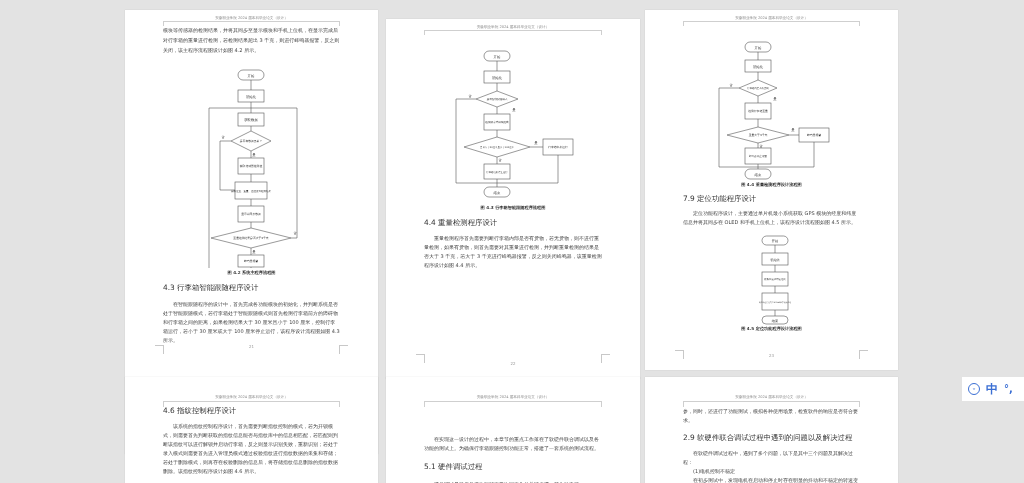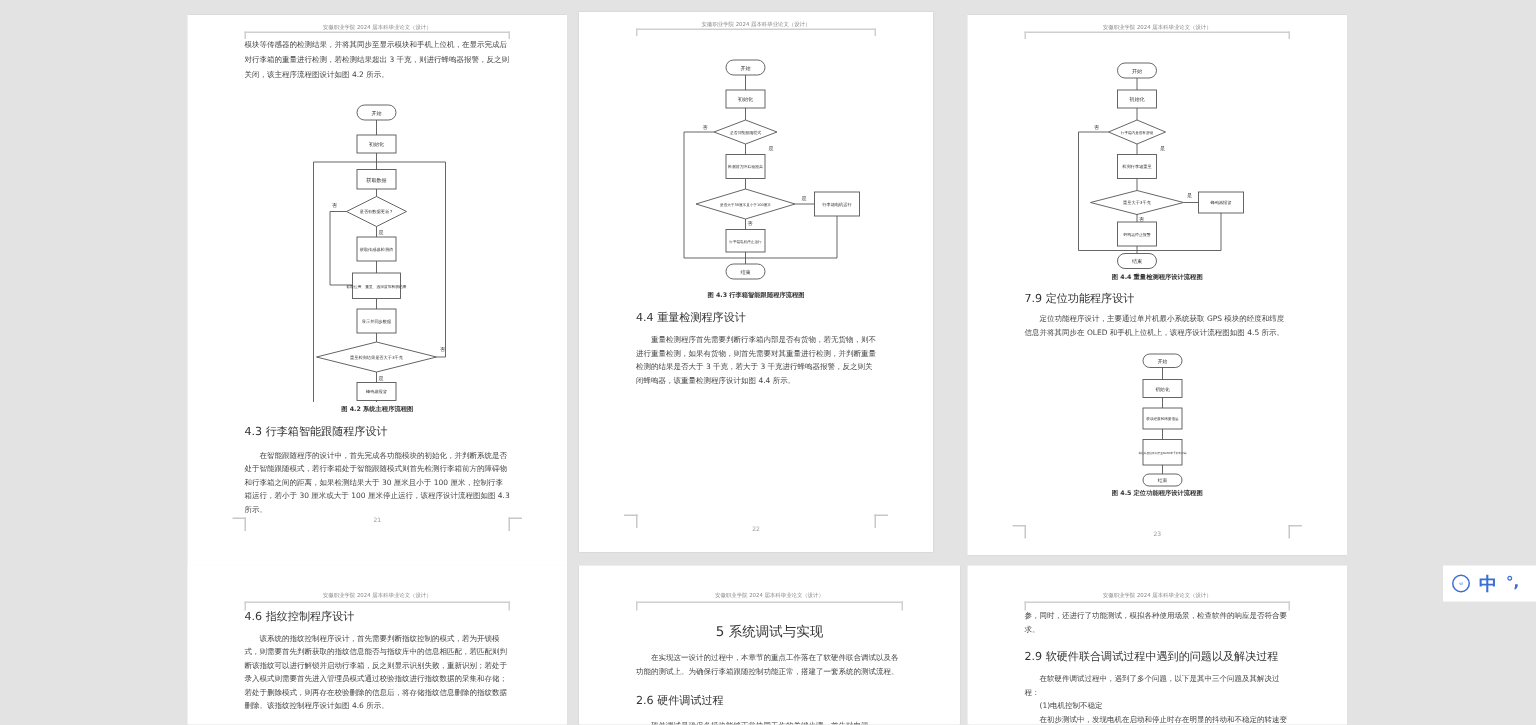--- a/index.html
+++ b/index.html
@@ -70,21 +70,21 @@
   <div class="cap" style="top:260px;">图 4.2  系统主程序流程图</div>
   <div class="h2" style="top:273px;">4.3  行李箱智能跟随程序设计</div>
   <div class="txt" style="top:290px;">
     <p class="para">在智能跟随程序的设计中，首先完成各功能模块的初始化，并判断系统是否处于智能跟随模式，若行李箱处于智能跟随模式则首先检测行李箱前方的障碍物和行李箱之间的距离，如果检测结果大于 30 厘米且小于 100 厘米，控制行李箱运行，若小于 30 厘米或大于 100 厘米停止运行，该程序设计流程图如图 4.3 所示。</p>
   </div>
   <div class="corner cbl" style="left:30px;top:335px;"></div>
   <div class="corner cbr" style="right:30px;top:335px;"></div>
   <div class="pnum" style="top:334px;">21</div>
 </div>
 
-<div class="page" style="left:386px;top:8px;width:236px;height:360px;">
+<div class="page" style="left:386px;top:19px;width:254px;height:360px;">
   <div class="hdr" style="top:6px;">安徽职业学院 2024 届本科毕业论文（设计）</div>
   <div class="hdrline" style="top:11px;height:4px;"></div>
   <svg style="position:absolute;left:62px;top:30px;" width="140" height="150" viewBox="0 0 140 150">
     <g fill="#fff" stroke="#555" stroke-width="0.6">
       <rect x="36" y="2" width="26" height="10" rx="5"></rect>
       <rect x="36" y="22" width="26" height="12"></rect>
       <polygon points="49,42 70,50 49,58 28,50"></polygon>
       <rect x="36" y="65" width="26" height="16"></rect>
       <polygon points="49,88 82,98 49,108 16,98"></polygon>
       <rect x="95" y="90" width="30" height="16"></rect>
@@ -199,25 +199,24 @@
   <div class="hdrline" style="top:24px;height:5px;"></div>
   <div class="h2" style="top:29px;">4.6  指纹控制程序设计</div>
   <div class="txt" style="top:45px;">
     <p class="para">该系统的指纹控制程序设计，首先需要判断指纹控制的模式，若为开锁模式，则需要首先判断获取的指纹信息能否与指纹库中的信息相匹配，若匹配则判断该指纹可以进行解锁并启动行李箱，反之则显示识别失败，重新识别；若处于录入模式则需要首先进入管理员模式通过校验指纹进行指纹数据的采集和存储；若处于删除模式，则再存在校验删除的信息后，将存储指纹信息删除的指纹数据删除。该指纹控制程序设计如图 4.6 所示。</p>
   </div>
 </div>
 
 <div class="page" style="left:386px;top:377px;width:254px;height:110px;">
   <div class="hdr" style="top:18px;">安徽职业学院 2024 届本科毕业论文（设计）</div>
   <div class="hdrline" style="top:24px;height:5px;"></div>
-  <div class="h1" style="top:38px;">5  系统调试与实现</div>
   <div class="txt" style="top:58px;">
     <p class="para">在实现这一设计的过程中，本章节的重点工作落在了软硬件联合调试以及各功能的测试上。为确保行李箱跟随控制功能正常，搭建了一套系统的测试流程。</p>
   </div>
-  <div class="h2" style="top:85px;">2.6  硬件调试过程</div>
+  <div class="h2" style="top:85px;">5.1  硬件调试过程</div>
   <div class="txt" style="top:103px;">
     <p class="para">硬件调试是确保各模块能够正常协同工作的关键步骤，首先对电源……</p>
   </div>
 </div>
 
 <div class="page" style="left:645px;top:377px;width:253px;height:110px;">
   <div class="hdr" style="top:18px;">安徽职业学院 2024 届本科毕业论文（设计）</div>
   <div class="hdrline" style="top:24px;height:5px;"></div>
   <div class="txt" style="top:30px;">参，同时，还进行了功能测试，模拟各种使用场景，检查软件的响应是否符合要求。</div>
   <div class="h2" style="top:56px;">2.9  软硬件联合调试过程中遇到的问题以及解决过程</div>

